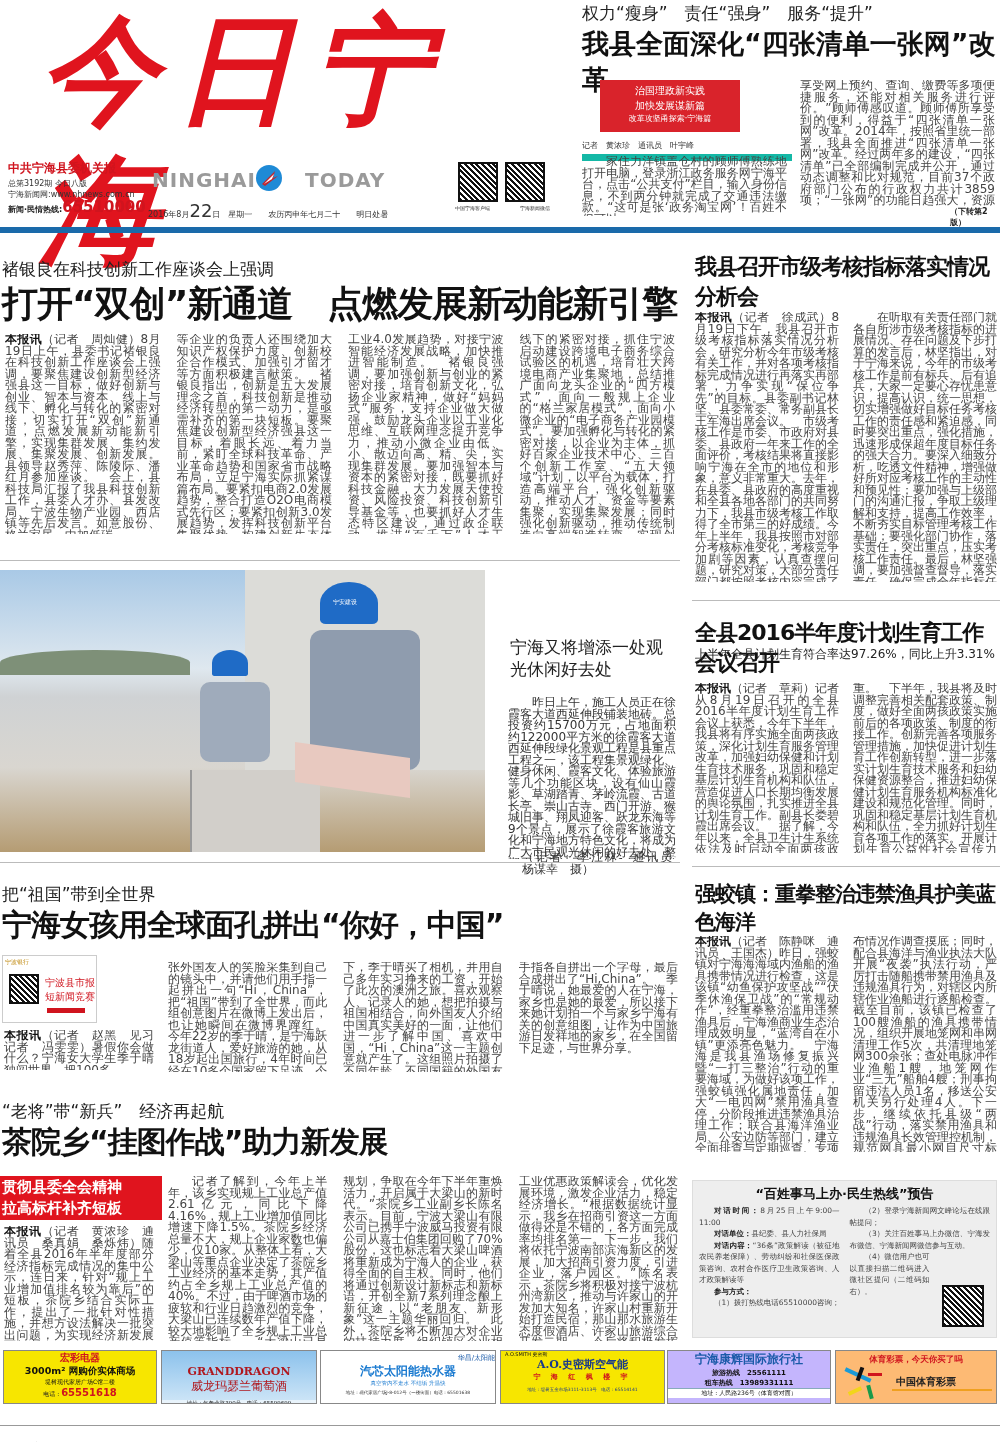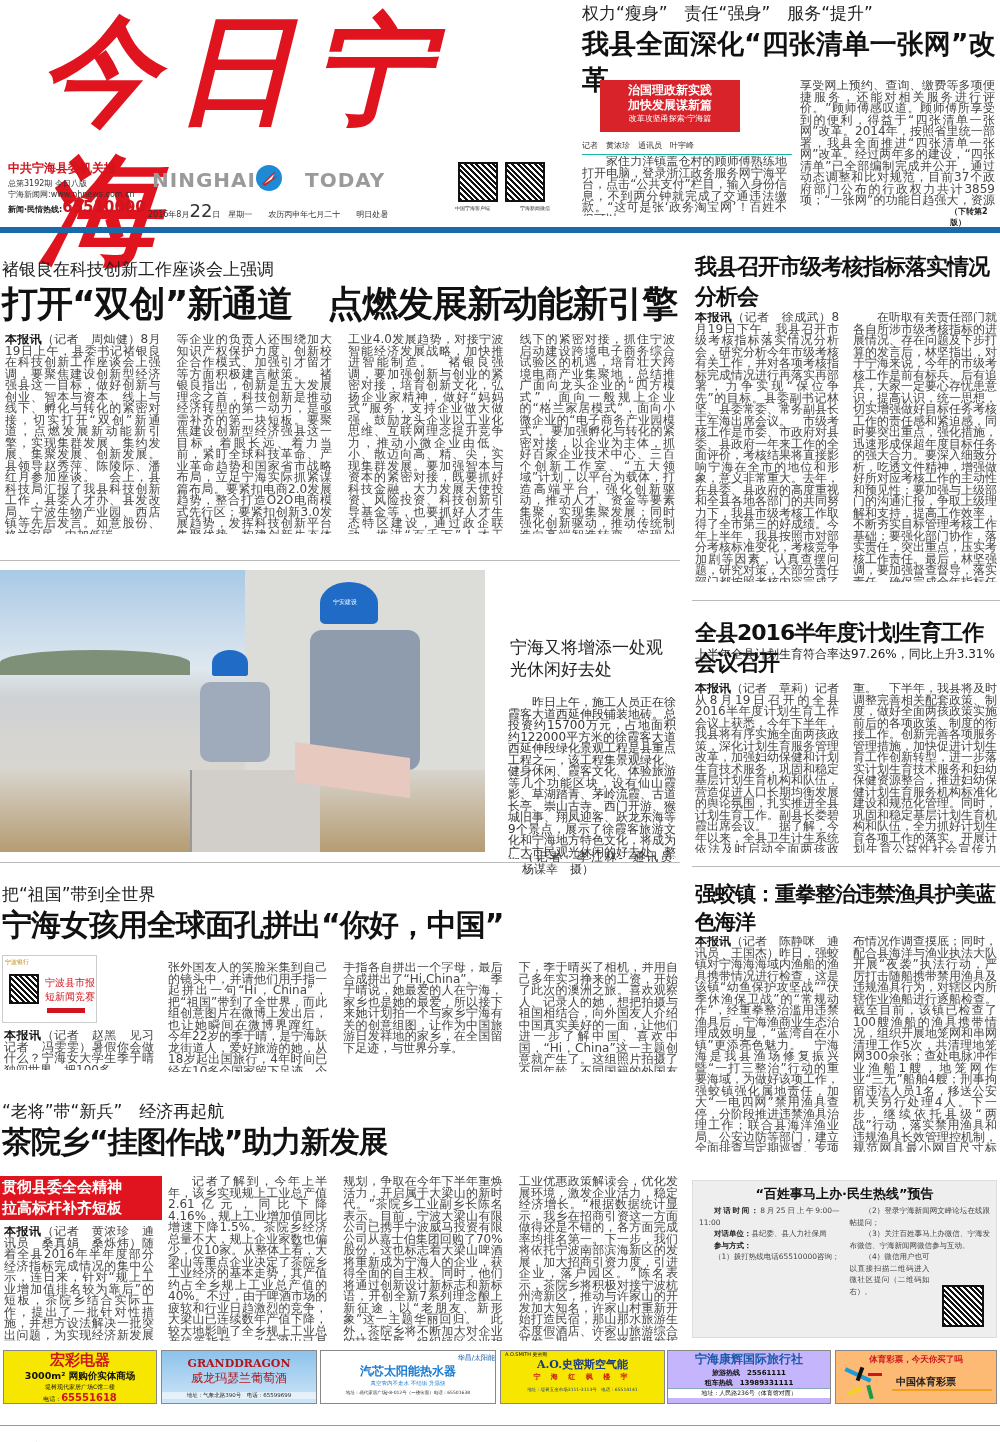--- a/index.html
+++ b/index.html
@@ -11,23 +11,23 @@
 .hotline{color:#d0141e;font-size:15px;font-weight:bold}
 .ninghai{left:152px;top:168px;font-size:20px;font-weight:bold;color:#9a9a9a;letter-spacing:1px}
 .today{left:305px;top:168px;font-size:20px;font-weight:bold;color:#9a9a9a;letter-spacing:1px}
 .logo-circle{left:256px;top:165px;width:26px;height:26px;border-radius:50%;background:#1e8ad6}
 .dateline{left:148px;top:200px;font-size:8px;color:#333}
 .dateline b{font-size:18px;font-weight:normal}
 .qr{background:repeating-linear-gradient(45deg,#111 0 2px,#fff 2px 4px),#fff;border:2px solid #111}
 .top-kicker{left:582px;top:2px;font-size:17px;color:#222}
 .top-head{left:582px;top:26px;font-size:27px;font-weight:bold;color:#111}
 .redbox{left:600px;top:80px;width:140px;height:52px;background:#d9232b;color:#fff;text-align:center;padding-top:3px}
-.redbox .l1{font-size:12px;font-weight:bold;line-height:15px}
+.redbox .l1{font-size:10px;font-weight:normal;line-height:15px}
 .redbox .l2{font-size:8px;line-height:12px}
-.bylinetop{left:582px;top:140px;font-size:8px;color:#333;border-bottom:1px solid #14b8a6;width:210px;padding-bottom:3px}
+.bylinetop{left:582px;top:140px;font-size:8px;color:#333;border-bottom:7px solid #14b8a6;width:210px;padding-bottom:3px}
 .bodytext{font-size:12px;line-height:11.5px;color:#444;text-align:justify}
 .bluebar{left:0;top:227px;width:1000px;height:6px;background:#1a6aaa}
 .kicker{font-size:17px;color:#222}
 .bighead{font-weight:bold;color:#111;letter-spacing:-1px}
 .divider{background:#bbb;height:1px}
 .photo{left:0;top:570px;width:485px;height:282px;background:linear-gradient(180deg,#a9c9e6 0%,#dfe8ef 35%,#cfd2d4 45%,#d9d6d0 70%,#b59c73 100%);overflow:hidden}
 .hat{position:absolute;border-radius:50% 50% 10% 10%;background:#1f6bc6}
 .ad{position:absolute;top:1350px;height:54px;border:1px solid #888;text-align:center;overflow:hidden}
 .footer{left:0;top:1425px;width:1000px;border-top:1px solid #999;font-size:8.5px;color:#333;padding-top:15px}
 .greybox{left:692px;top:1180px;width:305px;height:158px;background:#eeeeee;border:1px solid #ddd}
@@ -121,20 +121,21 @@
   <div class="bodytext" style="flex:1;height:216px;overflow:hidden"><b style="color:#111">本报讯</b><span>（记者　陈静咪　通讯员　王国杰）</span><span>昨日，强蛟镇对宁海海海域内渔船的渔具携带情况进行检查，这是该镇“幼鱼保护攻坚战”“伏季休渔保卫战”的“常规动作”，经重拳整治滥用违禁渔具后，宁海渔商业生态治理成效明显，“蓝湾自在小镇”更添亮色魅力。　宁海海是我县渔场修复振兴暨“一打三整治”行动的重要海域，为做好该项工作，强蛟镇强化属地责任，加大“一电四网”禁用渔具查停，分阶段推进违禁渔具治理工作；联合县海洋渔业局、公安边防等部门，建立全面排查与定期巡查、专项整治与日常监管、海上执法与码头查处相结合的立体执法网络，安排专门力量对辖区滩涂串网、地笼网的分</span></div>
   <div class="bodytext" style="flex:1;height:216px;overflow:hidden">布情况作调查摸底；同时，配合县海洋与渔业执法大队开展“夜袭”执法行动，严厉打击随船携带禁用渔具及违规渔具行为，对辖区内所辖作业渔船进行逐船检查。　截至目前，该镇已检查了100艘渔船的渔具携带情况，组织开展地笼网和串网清理工作5次，共清理地笼网300余张；查处电脉冲作业渔船1艘，地笼网作业“三无”船舶4艘；刑事拘留违法人员1名，移送公安机关另行处理4人。下一步，继续依托县级“两战”行动，落实禁用渔具和违规渔具长效管理控机制，规范网具最小网目尺寸标准。力争到明年年初，全面完成“一电四网”禁用渔具取缔工作，实现宁海湾海域捕捞渔具规范使用，为蓝色海洋保驾护航。</div>
 </div>
 
 <div class="abs greybox">
   <div style="text-align:center;font-size:13px;font-weight:bold;margin-top:4px;color:#111">“百姓事马上办·民生热线”预告</div>
   <div style="display:flex;gap:10px;padding:2px 6px">
     <div class="bodytext" style="flex:1;font-size:7.5px">
       <div style="text-indent:2em"><b style="color:#222">对话时间：</b><span>8月25日上午9:00—11:00</span></div>
       <div style="text-indent:2em"><b style="color:#222">对话单位：</b><span>县纪委、县人力社保局</span></div>
+      <div style="text-indent:2em"><b style="color:#222">对话内容：</b><span>“36条”政策解读（被征地农民养老保障）、劳动纠纷和社保医保政策咨询、农村合作医疗卫生政策咨询、人才政策解读等</span></div>
       <div style="text-indent:2em"><b style="color:#222">参与方式：</b></div>
       <div style="text-indent:2em">（1）拨打热线电话65510000咨询；</div>
     </div>
     <div class="bodytext" style="flex:1;font-size:7.5px">
       <div style="text-indent:2em">（2）登录宁海新闻网文峰论坛在线跟帖提问；</div>
       <div style="text-indent:2em">（3）关注百姓事马上办微信、宁海发布微信、宁海新闻网微信参与互动。</div>
       <div style="text-indent:2em;width:80px">（4）微信用户也可以直接扫描二维码进入微社区提问（二维码如右）。</div>
     </div>
   </div>
   <div class="qr" style="position:absolute;right:12px;bottom:10px;width:42px;height:42px"></div>
@@ -147,45 +148,45 @@
   <div class="qr" style="position:absolute;left:6px;top:18px;width:30px;height:30px"></div>
   <div style="position:absolute;left:42px;top:20px;color:#d0141e;font-size:10px;font-family:'DejaVu Serif',serif;line-height:14px">
     <div>宁波县市报</div>
     <div>短新闻竞赛</div>
   </div>
   <div style="position:absolute;left:44px;top:52px;width:38px;height:5px;background:#d0141e"></div>
 </div>
 <div class="abs bodytext" style="left:4px;top:1030px;width:150px;height:40px;overflow:hidden"><b style="color:#111">本报讯</b><span>（记者　赵黑　见习记者　冯雯雯）</span><span>暑假你会做什么？宁海女大学生季于晴独闯世界，把100多</span></div>
 <div class="abs" style="left:168px;top:962px;width:510px;height:110px;display:flex;gap:16px">
   <div class="bodytext" style="flex:1;height:110px;overflow:hidden">张外国友人的笑脸采集到自己的镜头中，并请他们用手指一起拼出一句“Hi，China”，把“祖国”带到了全世界，而此组创意图片在微博上发出后，也让她瞬间在微博界蹿红。　今年22岁的季于晴，是宁海跃龙街道人，爱好旅游的她，从18岁起出国旅行，4年时间已经在10多个国家留下足迹。今年暑假，在爸爸的鼓励</div>
+  <div class="bodytext" style="flex:1;height:110px;overflow:hidden">下，季于晴买了相机，并用自己多年实习挣来的工资，开始了此次的澳洲之旅。喜欢观察人、记录人的她，想把拍摄与祖国相结合，向外国友人介绍中国真实美好的一面，让他们进一步了解中国、喜欢中国，“Hi，China”这一主题创意就产生了。这组照片拍摄了不同年龄、不同国籍的外国友人，他们的脸上洋溢着笑容，他们用</div>
   <div class="bodytext" style="flex:1;height:110px;overflow:hidden">手指各自拼出一个字母，最后合成拼出了“Hi,China”。　季于晴说，她最爱的人在宁海，家乡也是她的最爱，所以接下来她计划拍一个与家乡宁海有关的创意组图，让作为中国旅游日发祥地的家乡，在全国留下足迹，与世界分享。</div>
-  <div class="bodytext" style="flex:1;height:110px;overflow:hidden">下，季于晴买了相机，并用自己多年实习挣来的工资，开始了此次的澳洲之旅。喜欢观察人、记录人的她，想把拍摄与祖国相结合，向外国友人介绍中国真实美好的一面，让他们进一步了解中国、喜欢中国，“Hi，China”这一主题创意就产生了。这组照片拍摄了不同年龄、不同国籍的外国友人，他们的脸上洋溢着笑容，他们用</div>
 </div>
 
 <div class="abs kicker" style="left:2px;top:1100px">“老将”带“新兵”　经济再起航</div>
 <div class="abs bighead" style="left:2px;top:1122px;font-size:30px">茶院乡“挂图作战”助力新发展</div>
 <div class="abs slogan">
   <div>贯彻县委全会精神</div>
   <div>拉高标杆补齐短板</div>
 </div>
 <div class="abs bodytext" style="left:4px;top:1226px;width:150px;height:115px;overflow:hidden"><b style="color:#111">本报讯</b><span>（记者　黄浓珍　通讯员　桑真娟　桑烁炜）</span><span>随着全县2016年半年度部分经济指标完成情况的集中公示，连日来，针对“规上工业增加值排名较为靠后”的短板，茶院乡结合实际工作，提出了一批针对性措施，并想方设法解决一批突出问题，为实现经济新发展而努力。</span></div>
 <div class="abs" style="left:168px;top:1176px;width:510px;height:165px;display:flex;gap:16px">
   <div class="bodytext" style="flex:1;height:165px;overflow:hidden;text-indent:2em">记者了解到，今年上半年，该乡实现规上工业总产值2.61亿元，同比下降4.16%，规上工业增加值同比增速下降1.5%。茶院乡经济总量不大，规上企业家数也偏少，仅10家。从整体上看，大梁山等重点企业决定了茶院乡工业经济的基本走势，其产值约占全乡规上工业总产值的40%。不过，由于啤酒市场的疲软和行业日趋激烈的竞争，大梁山已连续数年产值下降，较大地影响了全乡规上工业总产值等指标。　“大梁山已是35年的老品牌了，今年以来一直在通过重新定位、重新</div>
   <div class="bodytext" style="flex:1;height:165px;overflow:hidden">规划，争取在今年下半年重焕活力，开启属于大梁山的新时代。”茶院乡工业副乡长陈名表示。目前，宁波大梁山有限公司已携手宁波威马投资有限公司从嘉士伯集团回购了70%股份，这也标志着大梁山啤酒将重新成为宁海人的企业，获得全面的自主权。同时，他们将通过创新设计新标志和新标语，开创全新7系列理念酿上新征途，以“老朋友、新形象”这一主题华丽回归。　此外，茶院乡将不断加大对企业的扶持力度，组织镇区企业相关人员开展</div>
   <div class="bodytext" style="flex:1;height:165px;overflow:hidden">工业优惠政策解读会，优化发展环境，激发企业活力，稳定经济增长。“根据数据统计显示，我乡在招商引资这一方面做得还是不错的，各方面完成率均排名第一。下一步，我们将依托宁波南部滨海新区的发展，加大招商引资力度，引进企业，落户园区。”陈名表示，茶院乡将积极对接宁波杭州湾新区，推动与许家山的开发加大知名，许家山村重新开始打造民宿，那山那水旅游生态度假酒店、许家山旅游综合开发二期……今后将积极发挥资源优势主动推进茶院乡的大特色与优势。</div>
 </div>
 
 <div class="ad" style="left:3px;width:154px;background:#f7e600">
-  <div style="color:#d0141e;font-weight:bold;font-size:15px">宏彩电器</div>
+  <div style="color:#d0141e;font-weight:bold;font-size:10px">宏彩电器</div>
   <div style="font-weight:bold;font-size:9.5px;color:#111">3000m² 网购价实体商场</div>
   <div style="font-size:6px;color:#111">堤树现代家居广场C馆二楼</div>
   <div style="font-size:6px"><span>电话：</span><b style="color:#d0141e;font-size:10px">65551618</b></div>
 </div>
 <div class="ad" style="left:161px;width:156px;background:linear-gradient(#8cc2ec,#cfe6f7)">
-  <div style="color:#b0171d;font-family:'DejaVu Serif',serif;font-weight:bold;font-size:11px;margin-top:6px">GRANDDRAGON</div>
+  <div style="color:#b0171d;font-family:'DejaVu Serif',serif;font-weight:bold;font-size:11px;margin-top:14px">GRANDDRAGON</div>
   <div style="color:#b0171d;font-family:'DejaVu Serif',serif;font-size:12px">威龙玛瑟兰葡萄酒</div>
   <div style="font-size:5.5px;color:#222;background:#fff8;margin-top:5px">地址：气象北路390号　电话：65599699</div>
 </div>
 <div class="ad" style="left:320px;width:176px;background:#fff">
   <div style="color:#1a5aa8;font-size:7px;text-align:right;padding-left:4px;margin-top:2px">华昌/太阳能</div>
   <div style="color:#1a7ad0;font-size:12px;font-weight:bold">汽芯太阳能热水器</div>
   <div style="color:#1a7ad0;font-size:5.5px">真空管内不走水 不结垢 升温快</div>
   <div style="font-size:4.5px;color:#333;margin-top:3px">地址：现代家居广场J-8-012号（一楼街面）电话：65501638</div>
 </div>
 <div class="ad" style="left:500px;width:165px;background:#f7e600">

